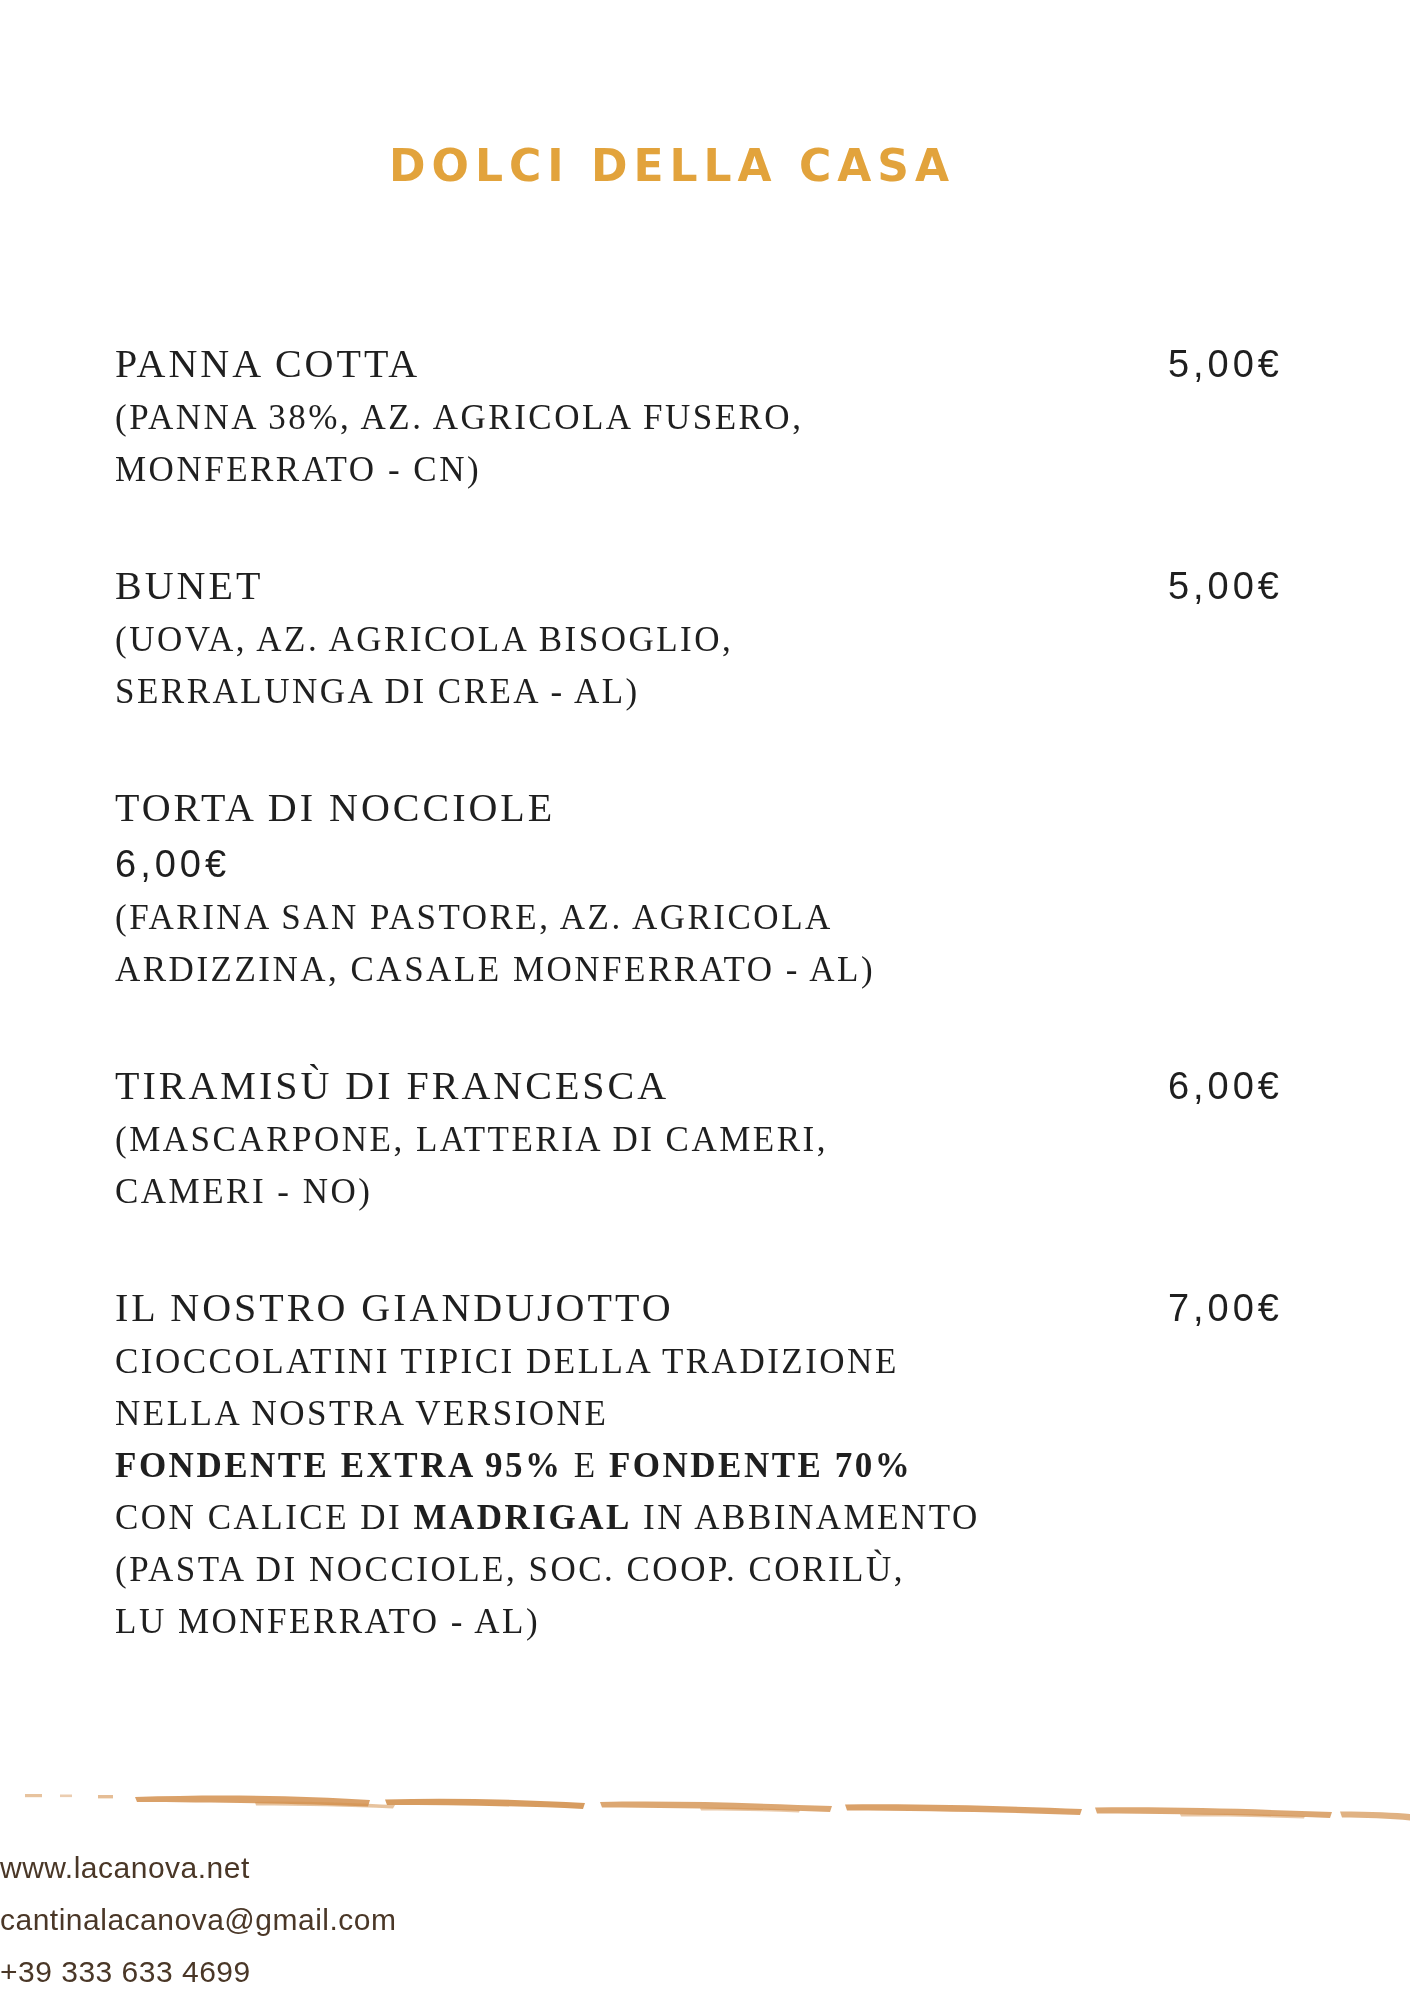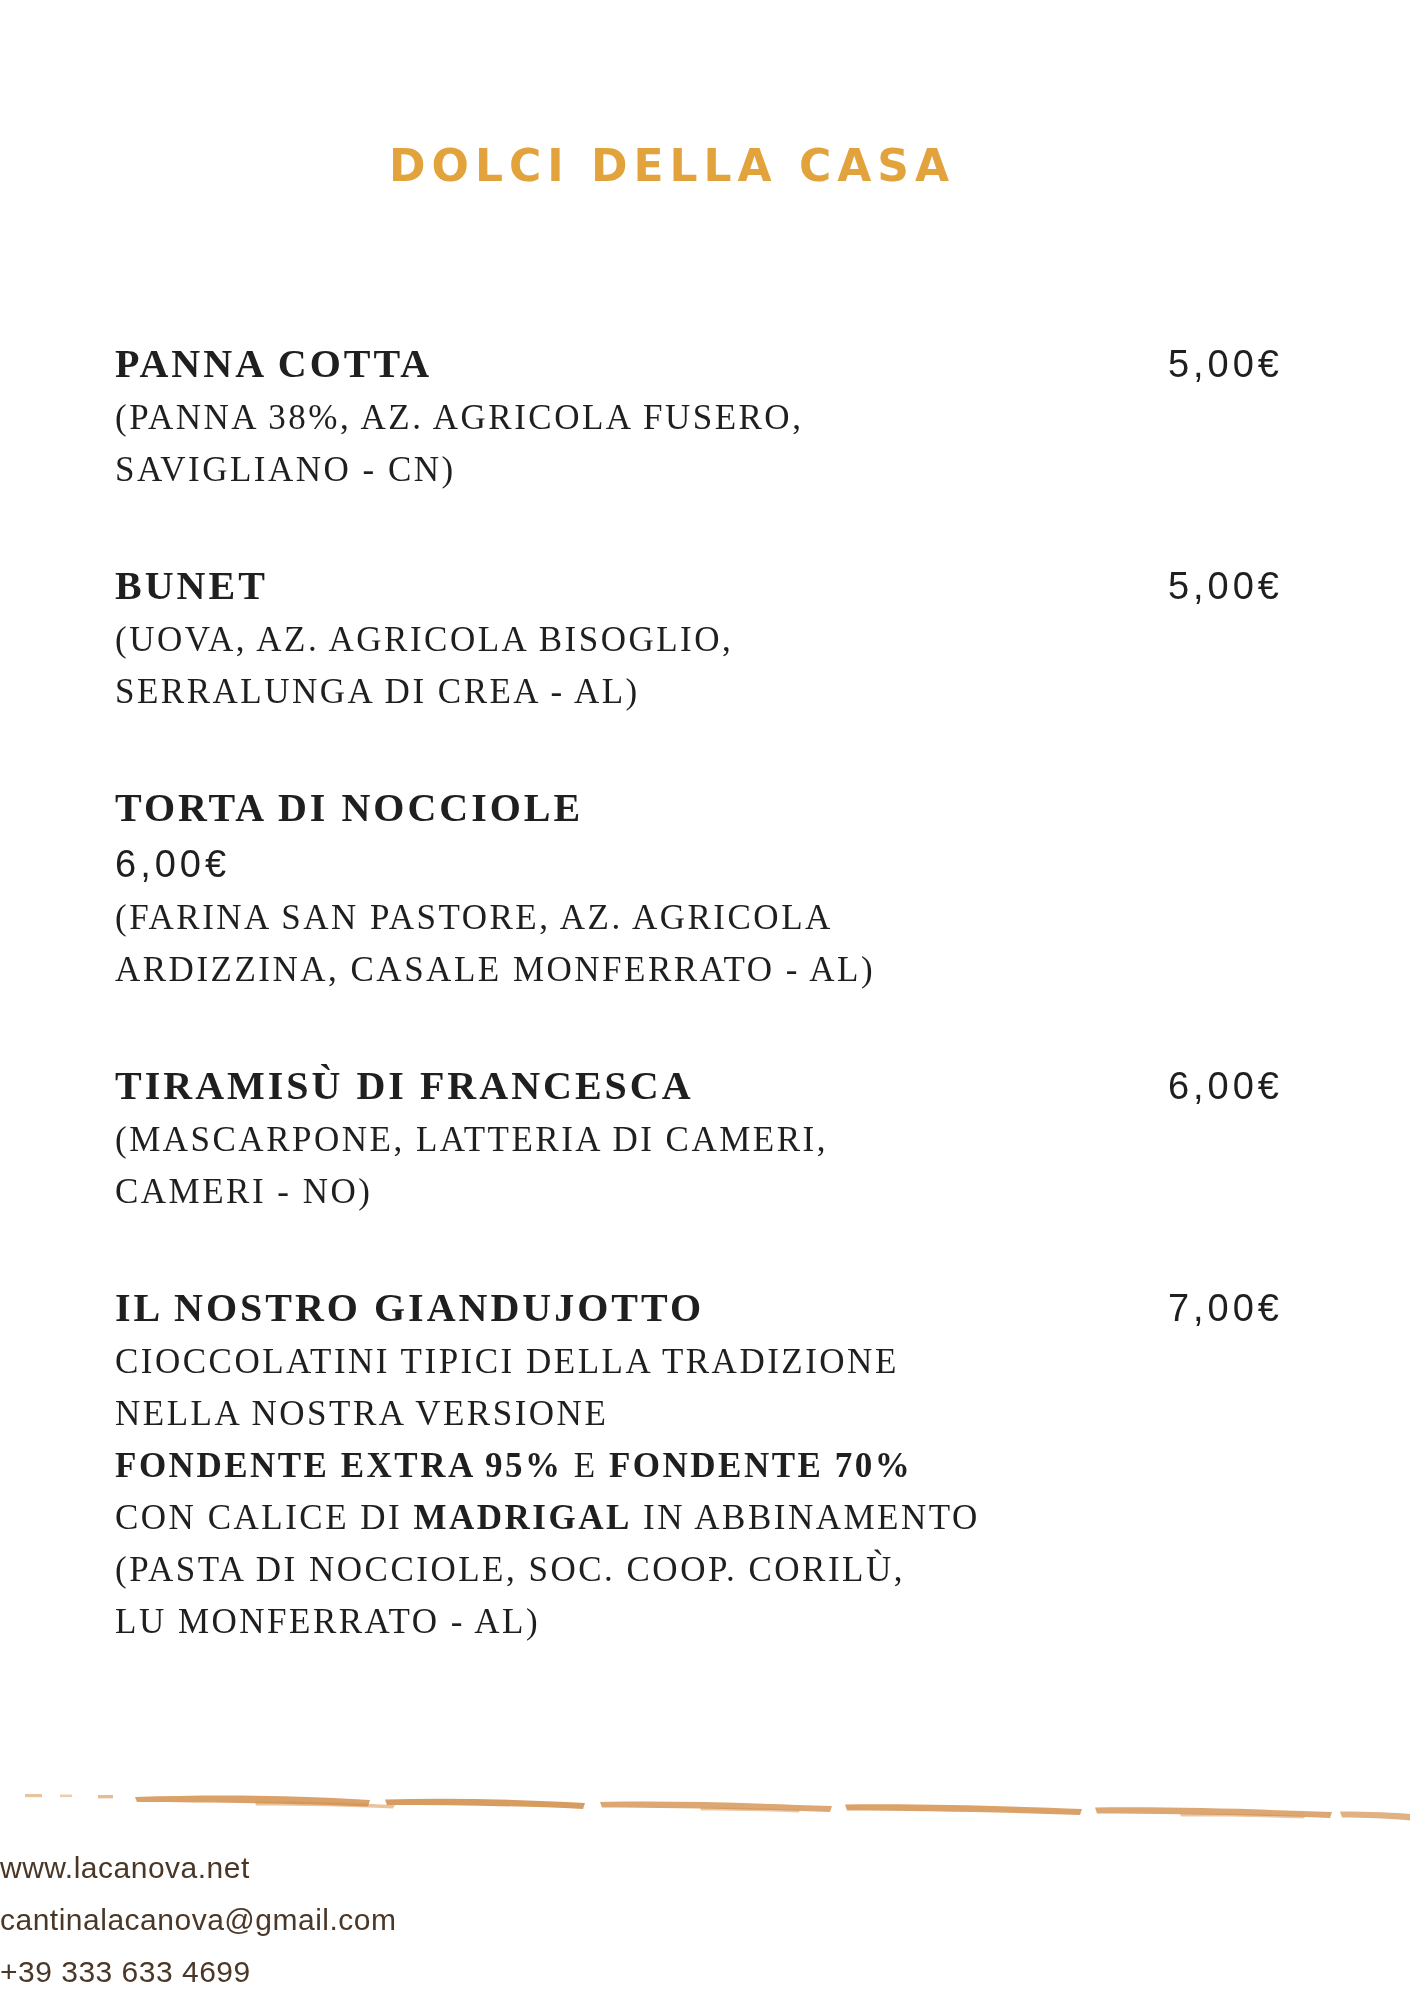--- a/index.html
+++ b/index.html
@@ -36,21 +36,21 @@
     width:1168px;
   }
   .item{margin-bottom:62px;}
   .name-row{
     display:flex;
     justify-content:space-between;
     align-items:baseline;
   }
   .item-name{
     font-family:"Liberation Serif", serif;
-    font-weight:bold;
+    font-weight:normal;
     font-size:40px;
     line-height:56px;
     letter-spacing:3px;
     white-space:nowrap;
   }
   .price{
     font-family:"Liberation Sans", sans-serif;
     font-weight:300;
     font-size:38px;
     line-height:56px;
@@ -91,21 +91,21 @@
 
   <h1 class="title">DOLCI DELLA CASA</h1>
 
   <div class="menu" id="menu-list">
       <div class="item">
         <div class="name-row">
           <span class="item-name">PANNA COTTA</span>
           <span class="price">5,00€</span>
         </div>
         <div class="desc-line"><span>(PANNA 38%, AZ. AGRICOLA FUSERO,</span></div>
-        <div class="desc-line"><span>SAVIGLIANO - CN)</span></div>
+        <div class="desc-line"><span>MONFERRATO - CN)</span></div>
       </div>
       <div class="item">
         <div class="name-row">
           <span class="item-name">BUNET</span>
           <span class="price">5,00€</span>
         </div>
         <div class="desc-line"><span>(UOVA, AZ. AGRICOLA BISOGLIO,</span></div>
         <div class="desc-line"><span>SERRALUNGA DI CREA - AL)</span></div>
       </div>
       <div class="item">

